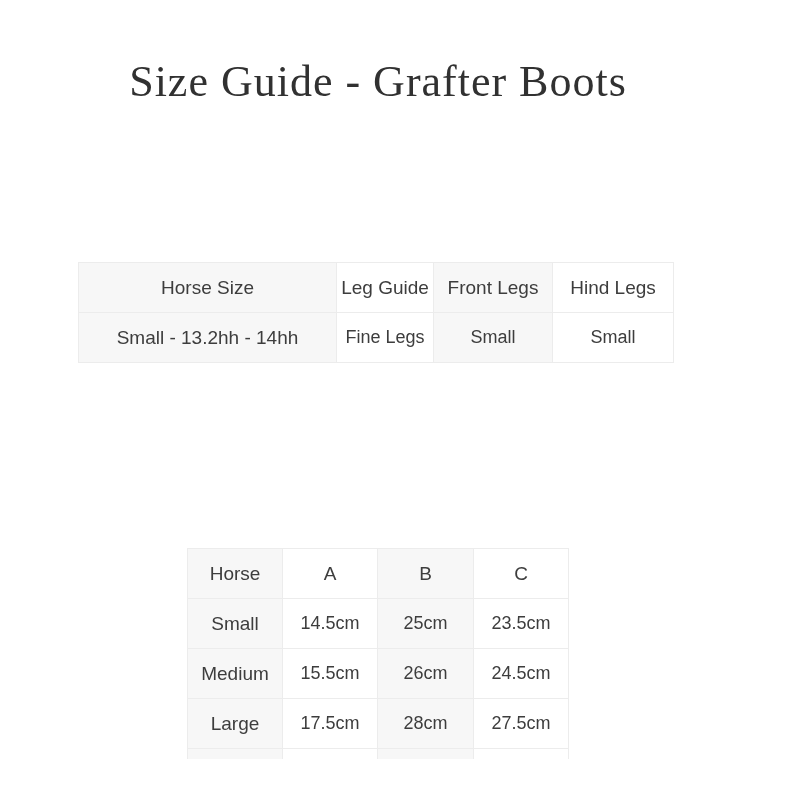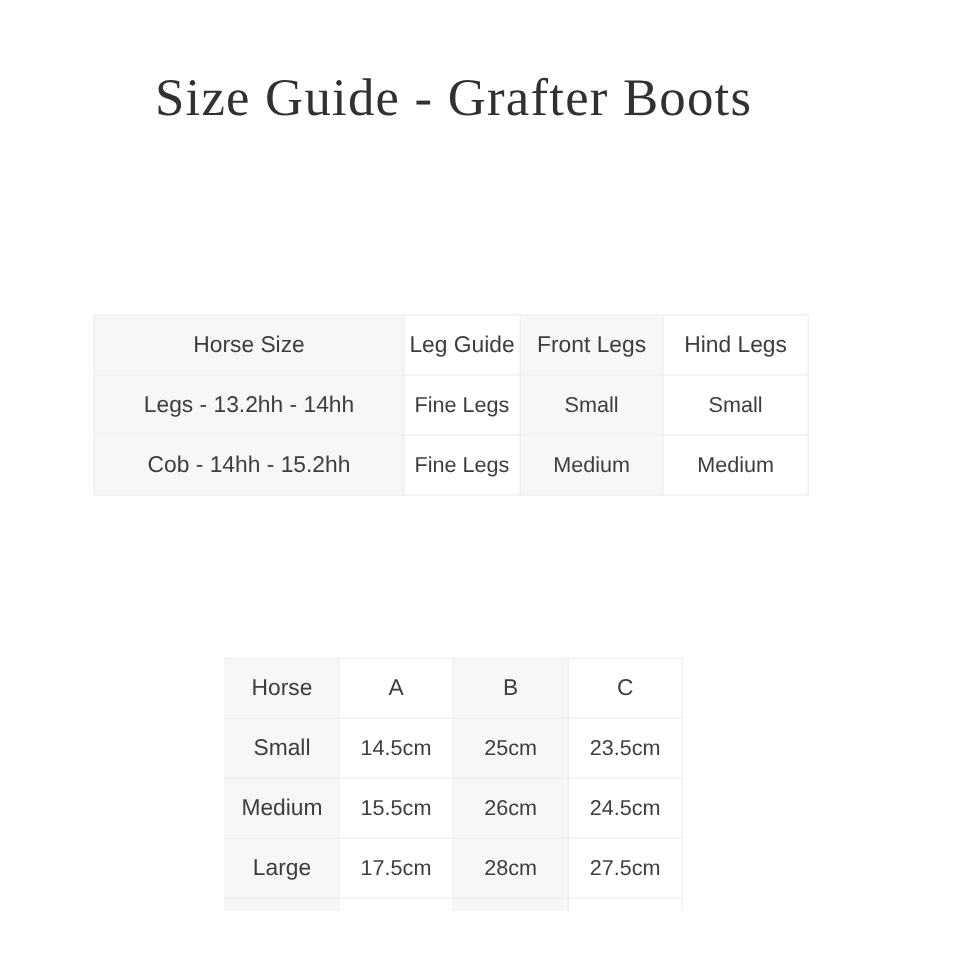--- a/index.html
+++ b/index.html
@@ -77,30 +77,24 @@
       <thead>
           <tr>
             <th>Horse Size</th>
             <th>Leg Guide</th>
             <th>Front Legs</th>
             <th>Hind Legs</th>
           </tr>
         </thead>
       <tbody>
           <tr>
-            <th>Legs - 13.2hh - 14hh</th>
+            <th>Small - 13.2hh - 14hh</th>
             <td>Fine Legs</td>
             <td>Small</td>
             <td>Small</td>
-          </tr>
-          <tr>
-            <th>Cob - 14hh - 15.2hh</th>
-            <td>Fine Legs</td>
-            <td>Medium</td>
-            <td>Medium</td>
           </tr>
         </tbody>
     </table>
   </div>
 
   <div class="measure-table-wrap">
     <table id="measure-table">
       <colgroup>
         <col style="width:95px">
           <col style="width:95px">

